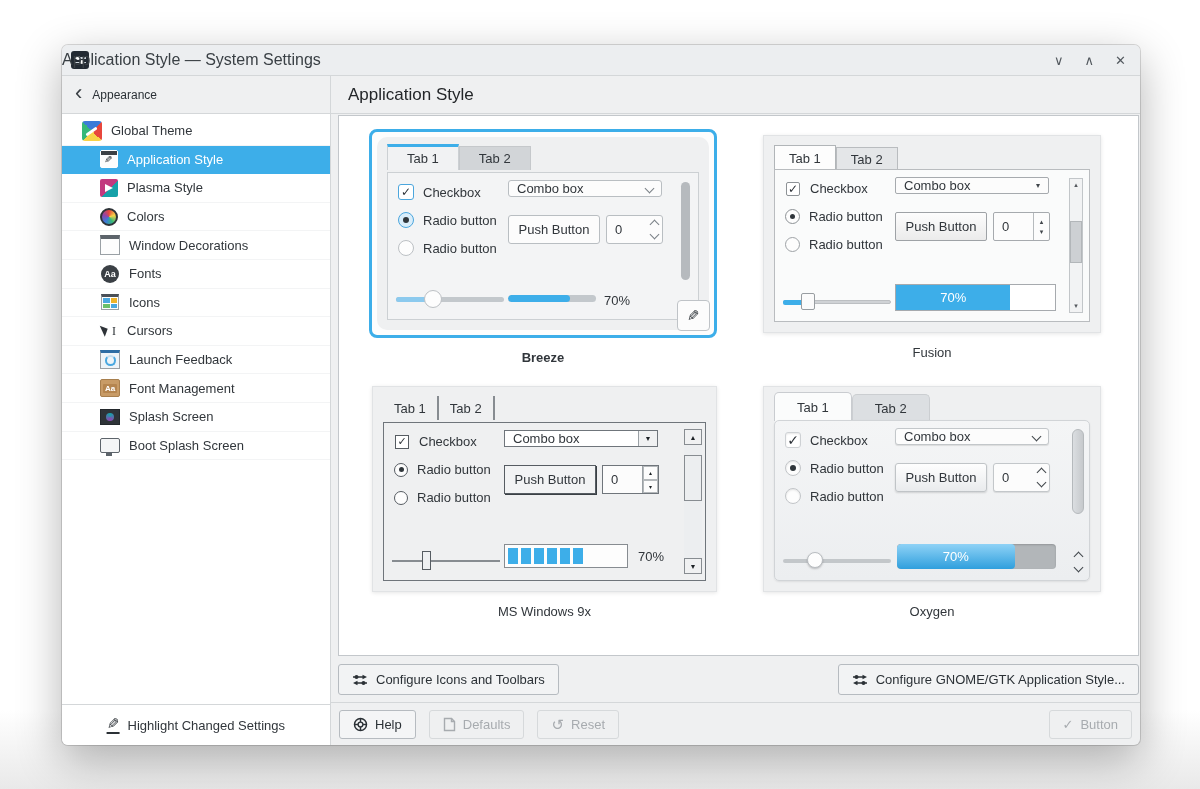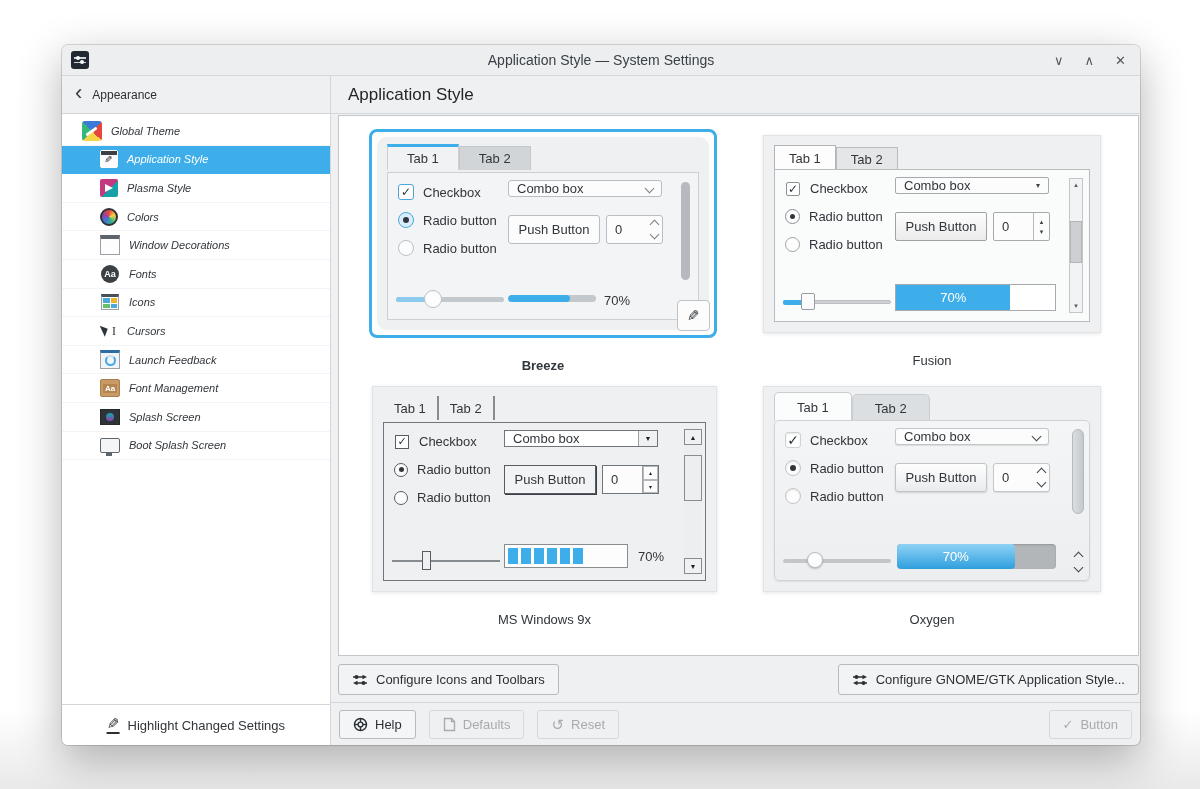--- a/index.html
+++ b/index.html
@@ -20,35 +20,35 @@
     height:30px;flex:none;background:#eceef0;border-bottom:1px solid #d4d7d9;
     border-radius:6px 6px 0 0;position:relative;display:flex;align-items:center;
   }
   .app-icon{
     position:absolute;left:9px;top:6px;width:18px;height:18px;border-radius:3px;
     background:#232a33;display:flex;flex-direction:column;justify-content:center;gap:3px;padding:0 3px;box-sizing:border-box;
   }
   .app-icon i{display:block;height:1.5px;background:#cfd6dd;position:relative;}
   .app-icon i::after{content:"";position:absolute;top:-1.5px;width:4px;height:4px;border-radius:50%;background:#ffffff;}
   .app-icon i:nth-child(1)::after{left:2px;} .app-icon i:nth-child(2)::after{right:2px;}
-  .tb-title{position:absolute;left:0;right:0;text-align:center;font-size:14px;color:#3a4045;}
+  .tb-title{position:absolute;left:0;right:0;text-align:left;font-size:16px;color:#3a4045;}
   .tb-controls{position:absolute;right:14px;top:0;height:100%;display:flex;align-items:center;gap:21px;color:#52585e;font-size:13px;}
   .tb-btn{cursor:default;line-height:1;}
   
   .wbody{flex:1;display:flex;min-height:0;}
   
   .sidebar{width:268px;flex:none;background:#ffffff;border-right:1px solid #d4d7d9;display:flex;flex-direction:column;border-radius:0 0 0 6px;}
   .sb-header{height:37px;flex:none;background:#eff0f1;border-bottom:1px solid #d4d7d9;display:flex;align-items:center;gap:10px;padding:0 13px;}
   .sb-chevron{font-size:22px;line-height:1;color:#3a4045;transform:translateY(-2px);}
   .sb-back-label{font-size:12px;color:#2b3136;}
   .sb-list{flex:1;padding-top:3px;overflow:hidden;}
   .sb-item{height:28.6px;display:flex;align-items:center;gap:9px;padding-left:20px;border-bottom:1px solid #f3f4f5;box-sizing:border-box;}
   .sb-item.indent{padding-left:38px;}
   .sb-item.sel{background:#3daee9;color:#ffffff;border-bottom-color:#3daee9;}
-  .sb-label{font-size:11px;font-style:italic;}
+  .sb-label{font-size:13px;}
   .sb-footer{height:40px;flex:none;border-top:1px solid #d4d7d9;display:flex;align-items:center;justify-content:center;gap:8px;border-radius:0 0 0 6px;}
   .pen-glyph{font-size:15px;transform:scaleX(-1);display:inline-block;border-bottom:2px solid #2b3136;line-height:1.05;}
   
   .mi{width:20px;height:20px;flex:none;display:flex;align-items:center;justify-content:center;box-sizing:border-box;}
   .mi-global{border-radius:3px;background:conic-gradient(from 45deg,#e8463c 0 25%,#f7d348 0 50%,#35b879 0 75%,#3b7bd8 0 100%);position:relative;}
   .mi-global::after{content:"";position:absolute;left:3px;top:9px;width:13px;height:3px;background:#fff;transform:rotate(-35deg);border-radius:2px;}
   .mi-appstyle{width:18px;height:18px;border-radius:2px;background:#fdfdfd;border:1px solid #aab0b5;position:relative;font-size:10px;}
   .mi-appstyle::before{content:"";position:absolute;left:0;top:0;right:0;height:4px;background:#3b4045;}
   .mi-appstyle::after{content:"✎";position:absolute;left:3px;top:3px;font-size:10px;color:#2b3136;transform:scaleX(-1);}
   .sel .mi-appstyle{border-color:#fff;}
@@ -73,21 +73,21 @@
   
   .main{flex:1;display:flex;flex-direction:column;min-width:0;}
   .main-header{height:37px;flex:none;background:#eff0f1;border-bottom:1px solid #d4d7d9;display:flex;align-items:center;padding-left:17px;}
   .main-title{font-size:17px;color:#232629;}
   .panel{flex:1;margin:1px 1px 0 7px;background:#ffffff;border:1px solid #c3c7cb;position:relative;box-sizing:border-box;}
   .slot{position:absolute;}
   .slot-b{left:30px;top:13px;width:348px;}
   .slot-f{left:424px;top:19px;width:338px;}
   .slot-w{left:33px;top:270px;width:345px;}
   .slot-o{left:424px;top:270px;width:338px;}
-  .card-label{text-align:center;margin-top:20px;font-size:13px;color:#31363b;}
+  .card-label{text-align:center;margin-top:12px;font-size:13px;color:#31363b;}
   .card-label.b{font-weight:bold;}
   
   .card{position:relative;box-sizing:border-box;}
   .card.sel-border{border:3px solid #3daee9;border-radius:8px;background:#fdfdfd;padding:5px;height:209px;}
   .card.plain{background:#eff0f1;border:1px solid #e1e3e5;box-shadow:0 1px 4px rgba(0,0,0,.10);height:198px;}
   .slot-w .card.plain,.slot-o .card.plain{height:206px;}
   .mockbg{position:relative;width:100%;height:100%;background:#eff0f1;border-radius:10px;box-sizing:border-box;}
   .card.plain .mockbg{background:transparent;}
   
   .tabs{position:absolute;left:10px;top:7px;display:flex;align-items:flex-end;}

